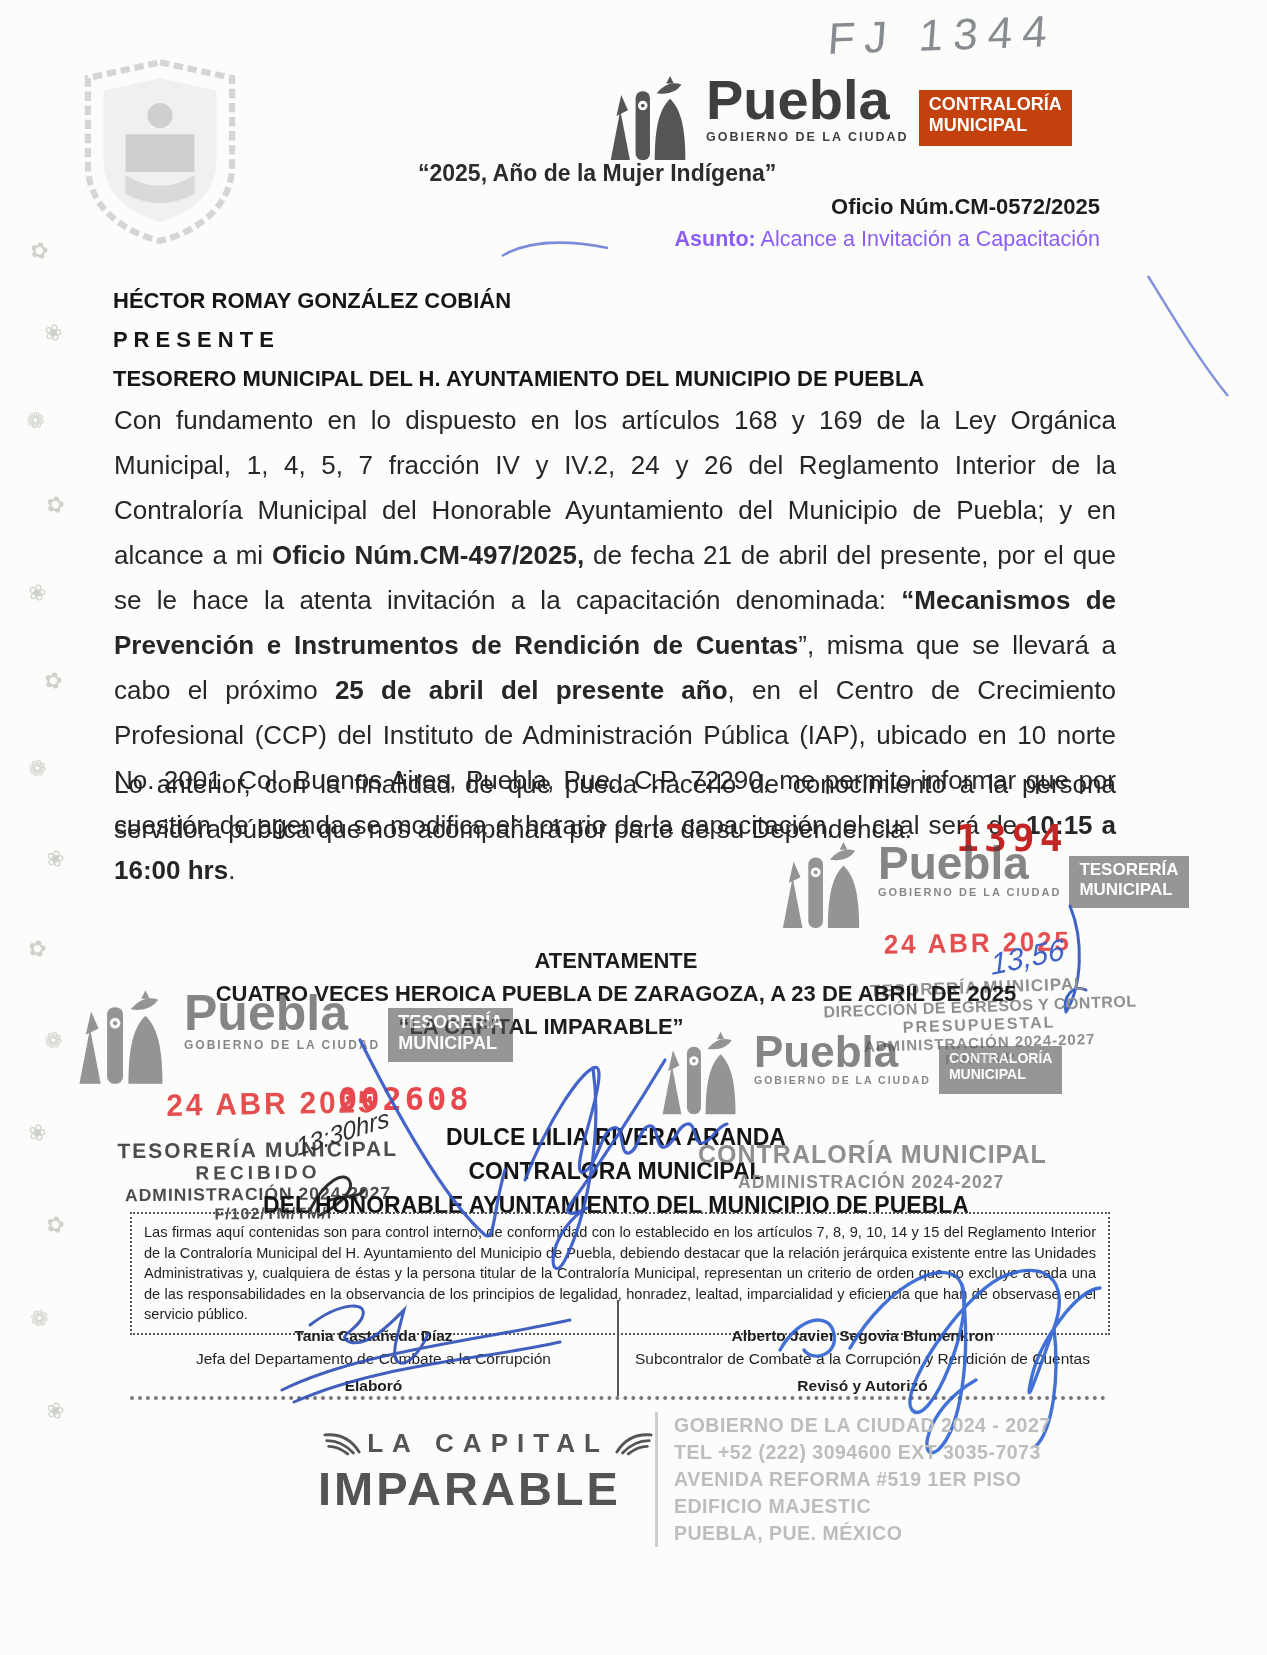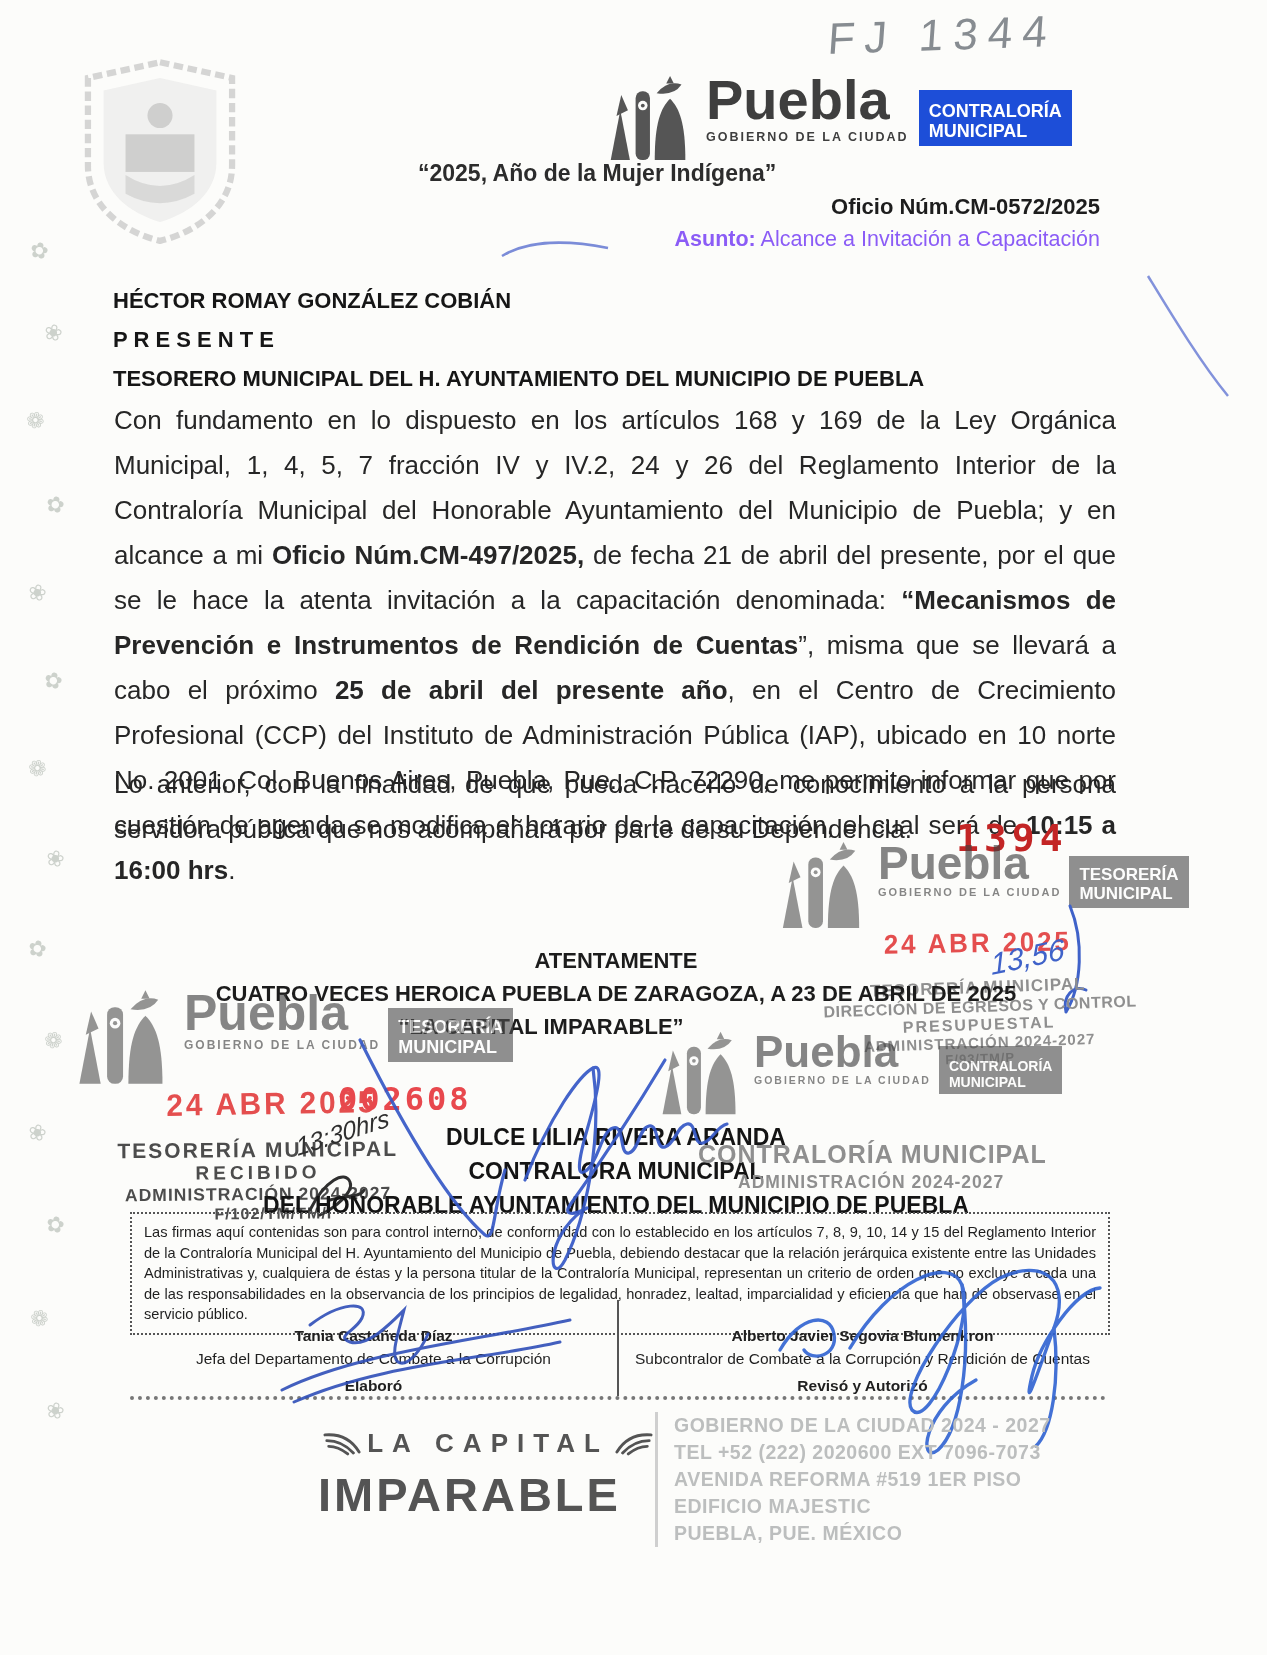--- a/index.html
+++ b/index.html
@@ -10,22 +10,22 @@
   
   .artifact{position:absolute;color:#96a096;opacity:.45;font-size:22px;transform:rotate(12deg);}
 
   
   .hand-folio{left:828px;top:10px;font-size:44px;color:#878c91;letter-spacing:10px;
               transform:rotate(-2deg) skewX(-6deg);font-weight:400;}
   .crest{left:80px;top:56px;opacity:.55;}
   .gob-logo{display:flex;align-items:flex-start;}
   .logo-word{font-weight:700;color:#3e3e3e;line-height:1;}
   .logo-sub{font-weight:700;color:#3e3e3e;letter-spacing:2px;}
-  .logo-badge{background:#1d4ed8;color:#fff;font-weight:700;font-style:normal;
-              display:flex;flex-direction:column;justify-content:flex-end;padding:4px 10px;line-height:1.15;}
+  .logo-badge{background:#c2410c;color:#fff;font-weight:700;font-style:normal;
+              display:flex;flex-direction:column;justify-content:flex-start;padding:4px 10px;line-height:1.15;}
   .stamp{filter:grayscale(1);opacity:.62;}
   .header-logo .logo-word{font-size:56px;}
   .year-legend{left:418px;top:160px;font-size:23px;font-weight:700;color:#2c2c2c;}
   .oficio-line{left:660px;top:194px;width:440px;text-align:right;font-size:22px;font-weight:700;color:#1d1d1d;}
   .asunto-line{left:540px;top:227px;width:560px;text-align:right;font-size:21.5px;color:#8b5cf6;}
   .asunto-line b{font-weight:700;}
 
   
   .addressee{left:113px;top:281px;font-size:22px;font-weight:700;line-height:39px;color:#161616;}
   .body-par{left:114px;width:1002px;font-size:26px;line-height:45px;color:#262626;text-align:justify;}
@@ -63,21 +63,21 @@
              font-size:14.6px;line-height:20.5px;color:#1f1f1f;text-align:justify;background:transparent;}
   .sig-table{left:130px;top:1300px;width:976px;height:96px;display:flex;border-bottom:4px dotted #777;}
   .sig-cell{width:50%;text-align:center;padding-top:24px;font-size:15.5px;color:#1f1f1f;line-height:23px;}
   .sig-cell.first{border-right:2px solid #555;}
   .sig-name{font-weight:700;}
   .sig-role{font-weight:700;margin-top:4px;}
 
   
   .footer-logo{left:318px;top:1428px;width:340px;color:#545454;}
   .footer-logo .cap{font-size:26px;font-weight:700;letter-spacing:9px;display:flex;align-items:center;justify-content:center;gap:6px;}
-  .footer-logo .imp{font-size:47px;font-weight:700;letter-spacing:3px;margin-top:8px;}
+  .footer-logo .imp{font-size:47px;font-weight:700;letter-spacing:3px;margin-top:2px;}
   .footer-addr{left:655px;top:1412px;border-left:3px solid #cfcfcf;padding-left:16px;
                font-size:19.5px;line-height:27px;color:#bcbebe;letter-spacing:.5px;font-weight:700;}
 
   svg.sig{position:absolute;overflow:visible;}
 </style>
 </head>
 <body>
 
 <svg width="0" height="0" style="position:absolute">
   <defs>
@@ -298,19 +298,19 @@
       <span>LA CAPITAL</span>
       <svg width="38" height="25">
           <use href="#wing"></use>
         </svg>
     </div>
     <div class="imp">IMPARABLE</div>
   </div>
 
   <div class="abs footer-addr">
       <div>GOBIERNO DE LA CIUDAD 2024 - 2027</div>
-      <div>TEL +52 (222) 2020600 EXT 7096-7073</div>
+      <div>TEL +52 (222) 3094600 EXT 3035-7073</div>
       <div>AVENIDA REFORMA #519 1ER PISO</div>
       <div>EDIFICIO MAJESTIC</div>
       <div>PUEBLA, PUE. MÉXICO</div>
     </div>
 
 </div>
 
 </body></html>

